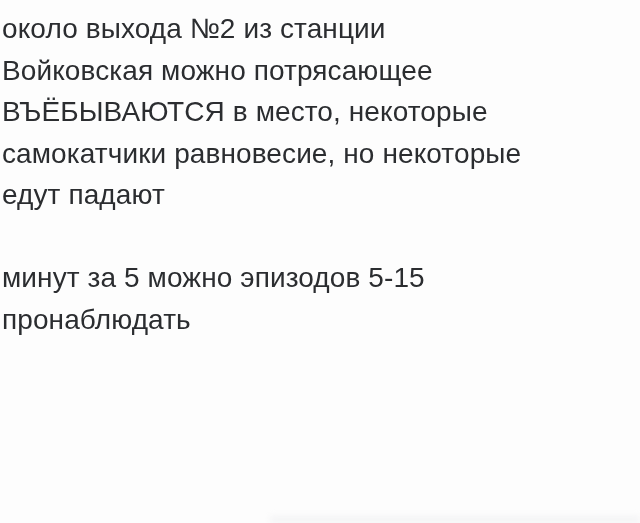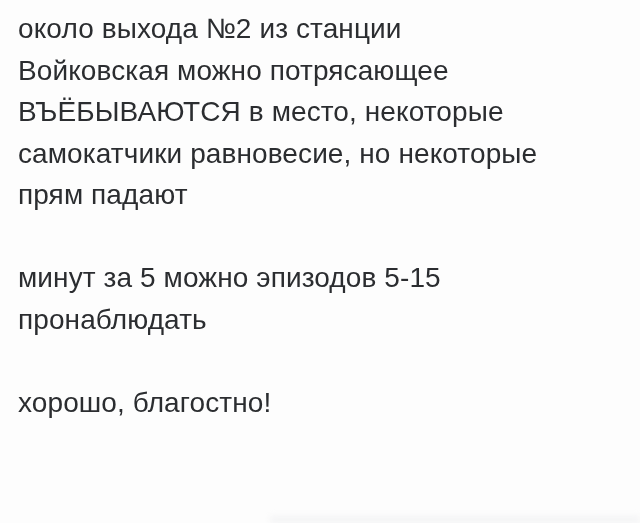--- a/index.html
+++ b/index.html
@@ -7,21 +7,21 @@
     padding: 0;
   }
   body {
     width: 640px;
     height: 523px;
     background: #fdfdfd;
     overflow: hidden;
     font-family: "Liberation Sans", "DejaVu Sans", sans-serif;
   }
   .post-text {
-    padding: 8px 10px 0 18px;
+    padding: 8px 10px 0 2px;
     color: #2b2d30;
     font-size: 28px;
     line-height: 41.5px;
     font-weight: 400;
     letter-spacing: 0.1px;
   }
   .paragraph {
     margin: 0 0 41.5px 0;
   }
   .paragraph:last-child {
@@ -43,24 +43,21 @@
 </style>
 </head>
 <body>
 
 <div class="post-text">
   <div class="paragraph">
     <div class="text-line">около выхода №2 из станции</div>
     <div class="text-line">Войковская можно потрясающее</div>
     <div class="text-line">ВЪЁБЫВАЮТСЯ в место, некоторые</div>
     <div class="text-line">самокатчики равновесие, но некоторые</div>
-    <div class="text-line">прям падают</div>
+    <div class="text-line">едут падают</div>
   </div>
   <div class="paragraph">
     <div class="text-line">минут за 5 можно эпизодов 5-15</div>
     <div class="text-line">пронаблюдать</div>
-  </div>
-  <div class="paragraph">
-    <div class="text-line">хорошо, благостно!</div>
   </div>
 </div>
 
 <div class="bottom-artifact"></div>
 
 </body></html>

